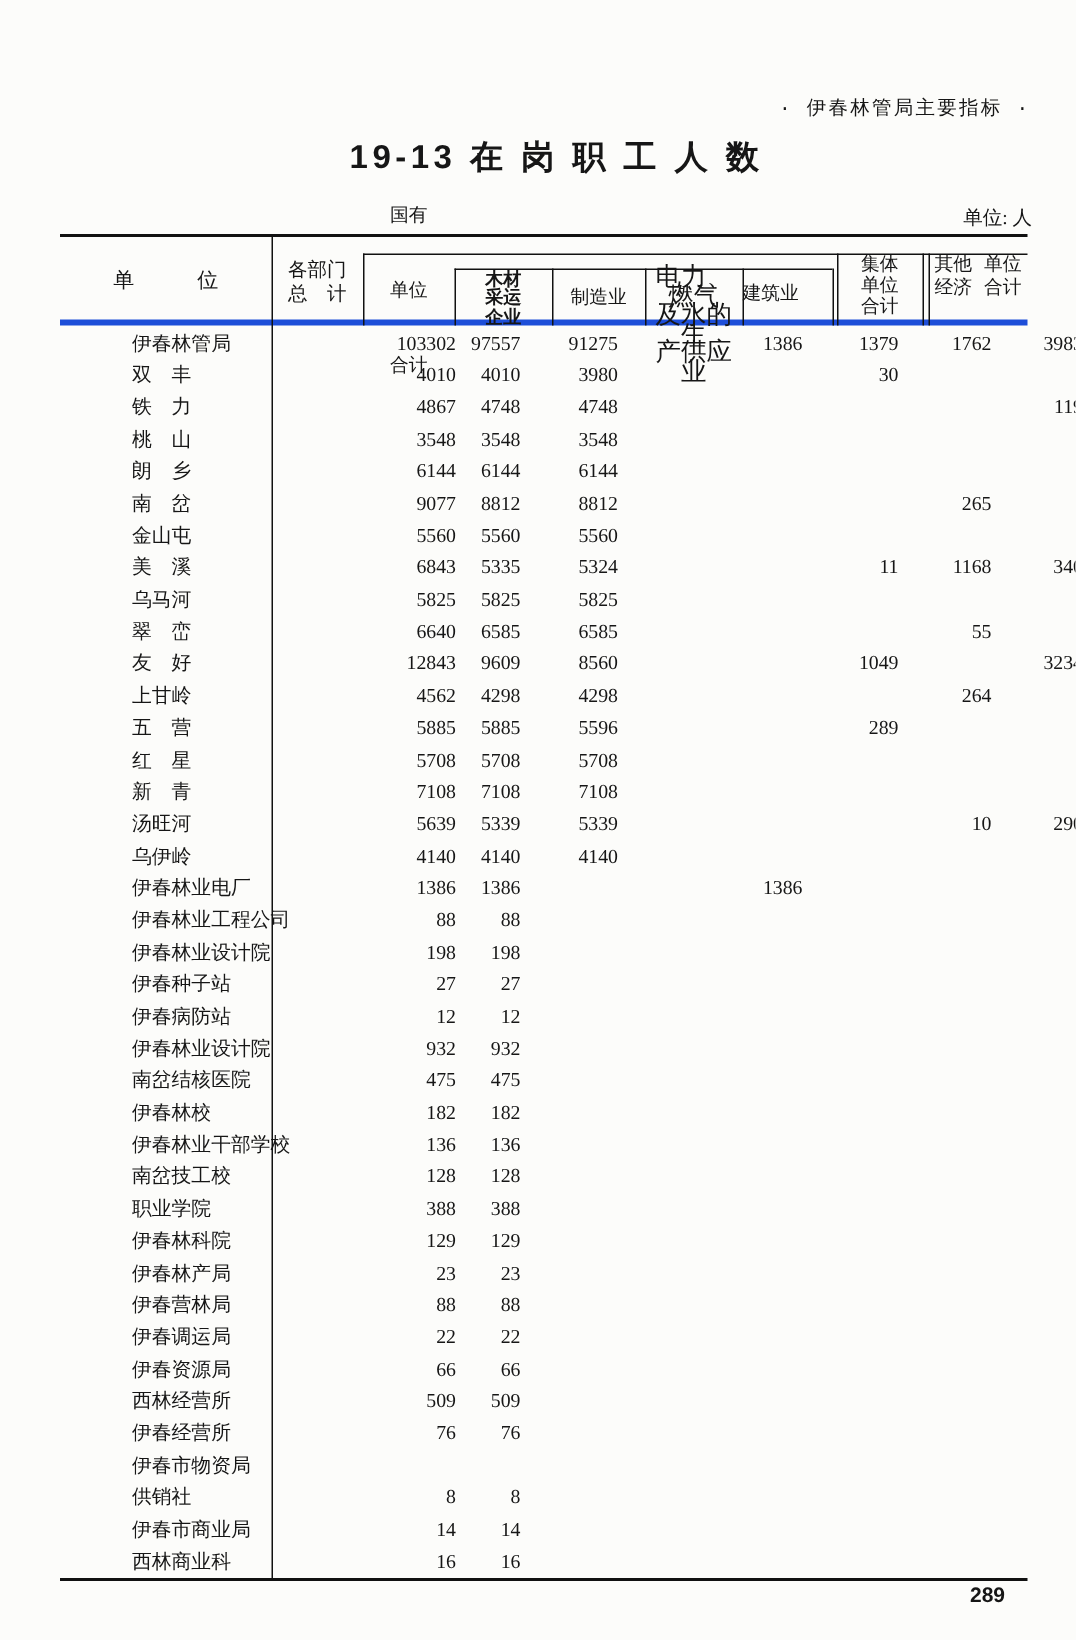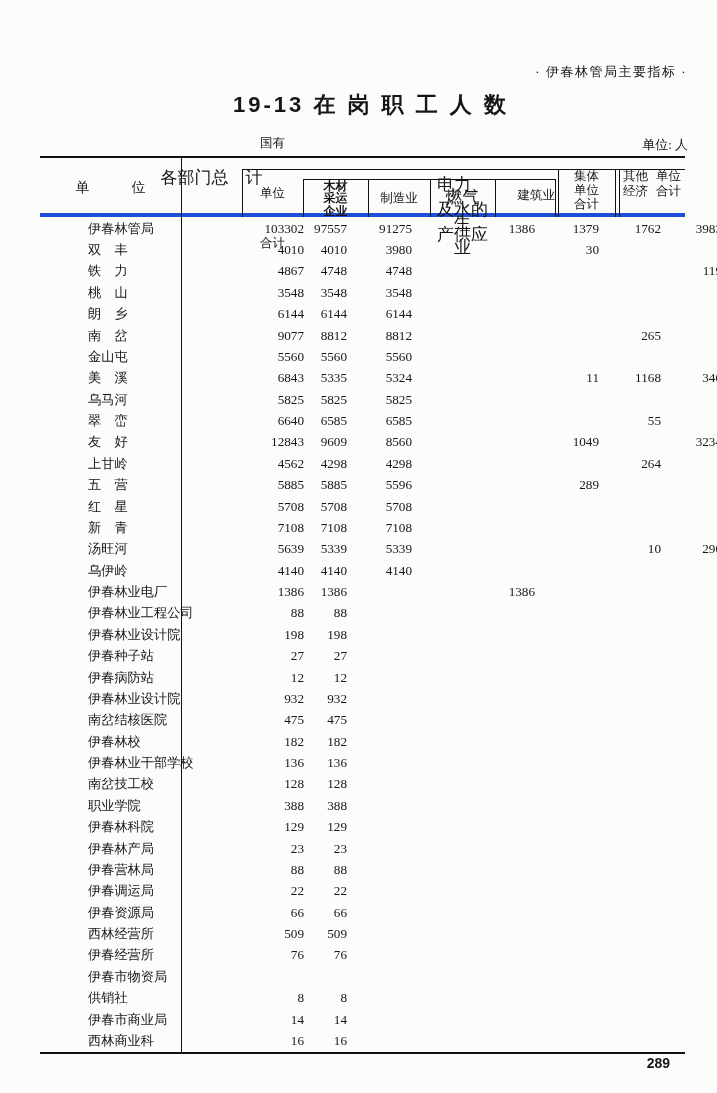--- a/index.html
+++ b/index.html
@@ -4,21 +4,21 @@
 <style>
   html,body{margin:0;padding:0;}
   body{
     width:717px;height:1093px;position:relative;overflow:hidden;
     background:#fcfcfa;color:#161616;
     font-family:"Liberation Serif","DejaVu Serif",serif;
   }
   .header-note{
     position:absolute;top:63px;right:30px;
     font-size:13px;letter-spacing:1.5px;
-    font-family:Liberation Serif, serif;
+    font-family:Liberation Mono, monospace;
   }
   .title{
     position:absolute;top:90px;left:0;right:0;margin:0;
     text-align:center;font-size:22px;font-weight:bold;
     letter-spacing:3px;
     font-family:"Liberation Sans","DejaVu Sans",sans-serif;
     padding-left:25px;
   }
   .unit-note{
     position:absolute;top:136px;right:29px;font-size:13px;
@@ -30,26 +30,26 @@
   }
   .table{
     position:absolute;left:40px;top:156px;width:645px;height:894px;
     border-top:2.5px solid #111;border-bottom:2.5px solid #111;
     box-sizing:content-box;
   }
   .vmain{position:absolute;left:141px;top:0;bottom:0;width:1px;background:#111;}
   .thead{position:absolute;left:0;top:0;width:645px;height:59px;border-bottom:4px solid #1d4ed8;box-sizing:border-box;}
   .hc{position:absolute;text-align:center;box-sizing:border-box;}
   .hc-unit{left:0;top:0;width:141px;height:59px;line-height:59px;font-size:14px;white-space:pre;}
-  .hc-dept{left:141px;top:12px;width:61px;height:59px;display:flex;justify-content:center;font-size:17px;line-height:16px;white-space:pre;}
+  .hc-dept{left:141px;top:0;width:61px;height:59px;display:flex;flex-direction:column;justify-content:center;font-size:13px;line-height:16px;white-space:pre;}
   .hc-state{left:202px;top:11px;width:61px;height:48px;display:flex;flex-direction:column;justify-content:center;font-size:12.5px;line-height:14px;gap:36px;}
   .hc-timber{left:263px;top:21px;width:65px;height:38px;font-size:12px;line-height:12.6px;padding-top:0.5px;font-weight:bold;}
   .hc-manu{left:328px;top:21px;width:62px;height:38px;display:flex;align-items:center;justify-content:center;font-size:12.5px;}
   .hc-power{left:390px;top:21px;width:65px;height:38px;font-size:17px;line-height:12.6px;}
-  .hc-constr{left:455px;top:21px;width:60px;height:32px;display:flex;align-items:center;justify-content:flex-end;font-size:12.5px;}
+  .hc-constr{left:455px;top:21px;width:60px;height:32px;display:flex;align-items:center;justify-content:flex-start;font-size:12.5px;}
   .hc-coll{left:518px;top:11px;width:57px;height:48px;display:flex;flex-direction:column;font-size:12.5px;line-height:14px;}
   .hc-other{left:579px;top:11px;width:66px;height:48px;display:flex;flex-direction:row;justify-content:center;font-size:12.5px;line-height:15px;}
   .hline{position:absolute;height:1px;background:#111;}
   .vline{position:absolute;width:1px;background:#111;}
   .l-group-top{left:202px;top:11px;width:443px;}
   .l-sub-top{left:263px;top:21px;width:252px;}
   .l-group-left{left:202px;top:11px;height:48px;}
   .l-sub-left{left:263px;top:21px;height:38px;}
   .l-sub-d1{left:328px;top:21px;height:38px;}
   .l-sub-d2{left:390px;top:21px;height:38px;}

